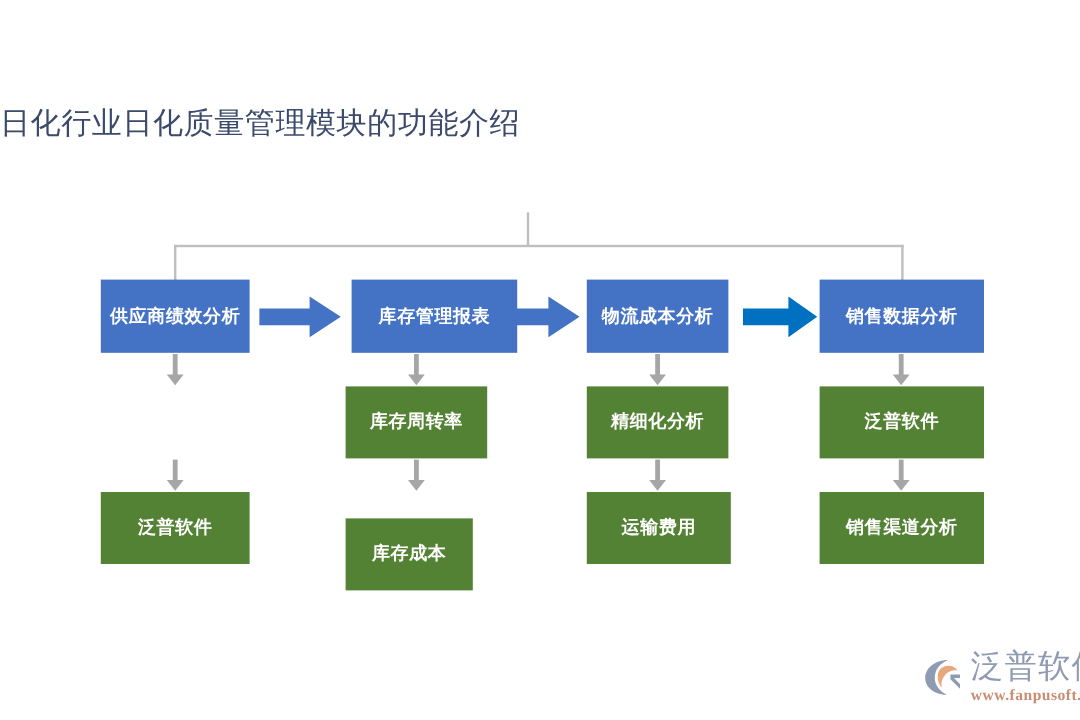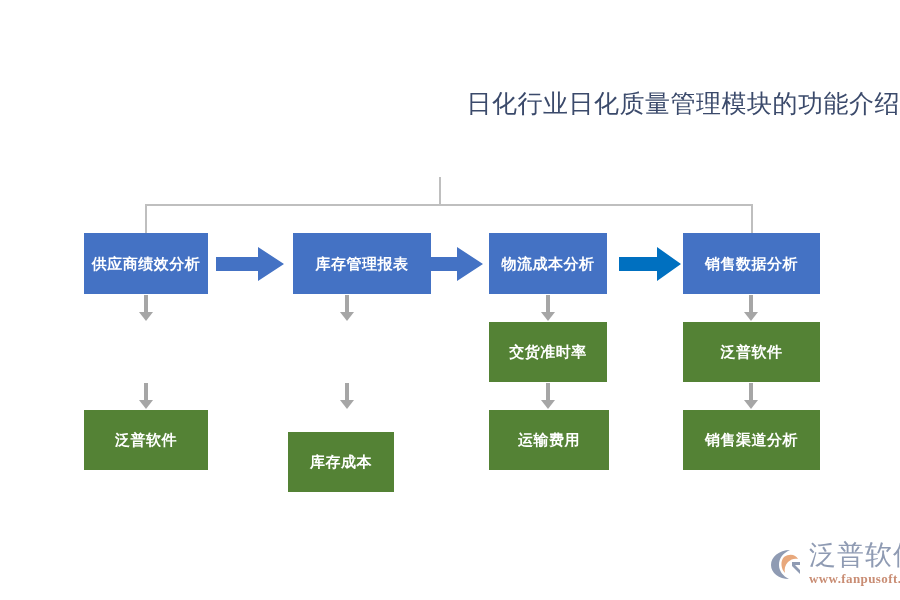--- a/index.html
+++ b/index.html
@@ -8,21 +8,21 @@
     background:#ffffff;
     font-family:"Liberation Sans","DejaVu Sans",sans-serif;
     overflow:hidden;
     position:relative;
   }
   #canvas{position:relative;width:900px;height:600px;}
 
   
   .title-block{
     position:absolute;left:0;top:88px;width:900px;
-    text-align:right;
+    text-align:left;
     color:#3b4a6b;
     line-height:1.22;
     letter-spacing:0.5px;
     font-weight:400;
   }
   .title-line1{
     font-size:25px;
     color:#3b4a6b;
   }
   .title-line2{
@@ -137,20 +137,21 @@
     </svg>
   </div>
 
   <div class="node blue" style="left:293px;top:233px;width:138px;height:61px;">库存管理报表</div>
 
   <div class="varrow" style="left:335px;top:295px;width:24px;height:26px;">
     <div class="shaft" style="height:18px;"></div>
     <div class="head"></div>
   </div>
 
+  <div class="node green" style="left:288px;top:322px;width:118px;height:60px;">库存周转率</div>
 
   <div class="varrow" style="left:335px;top:383px;width:24px;height:26px;">
     <div class="shaft" style="height:18px;"></div>
     <div class="head"></div>
   </div>
 
   <div class="node green" style="left:288px;top:432px;width:106px;height:60px;">库存成本</div>
 
   <div class="harrow" style="left:415px;top:247px;width:68px;height:34px;">
     <svg width="68" height="34" viewBox="0 0 68 34">
@@ -158,21 +159,21 @@
     </svg>
   </div>
 
   <div class="node blue" style="left:489px;top:233px;width:118px;height:61px;">物流成本分析</div>
 
   <div class="varrow" style="left:536px;top:295px;width:24px;height:26px;">
     <div class="shaft" style="height:18px;"></div>
     <div class="head"></div>
   </div>
 
-  <div class="node green" style="left:489px;top:322px;width:118px;height:60px;">交货准时率</div>
+  <div class="node green" style="left:489px;top:322px;width:118px;height:60px;">精细化分析</div>
 
   <div class="varrow" style="left:536px;top:383px;width:24px;height:26px;">
     <div class="shaft" style="height:18px;"></div>
     <div class="head"></div>
   </div>
 
   <div class="node green" style="left:489px;top:410px;width:120px;height:60px;">运输费用</div>
 
   <div class="harrow" style="left:619px;top:247px;width:62px;height:34px;">
     <svg width="62" height="34" viewBox="0 0 62 34">

